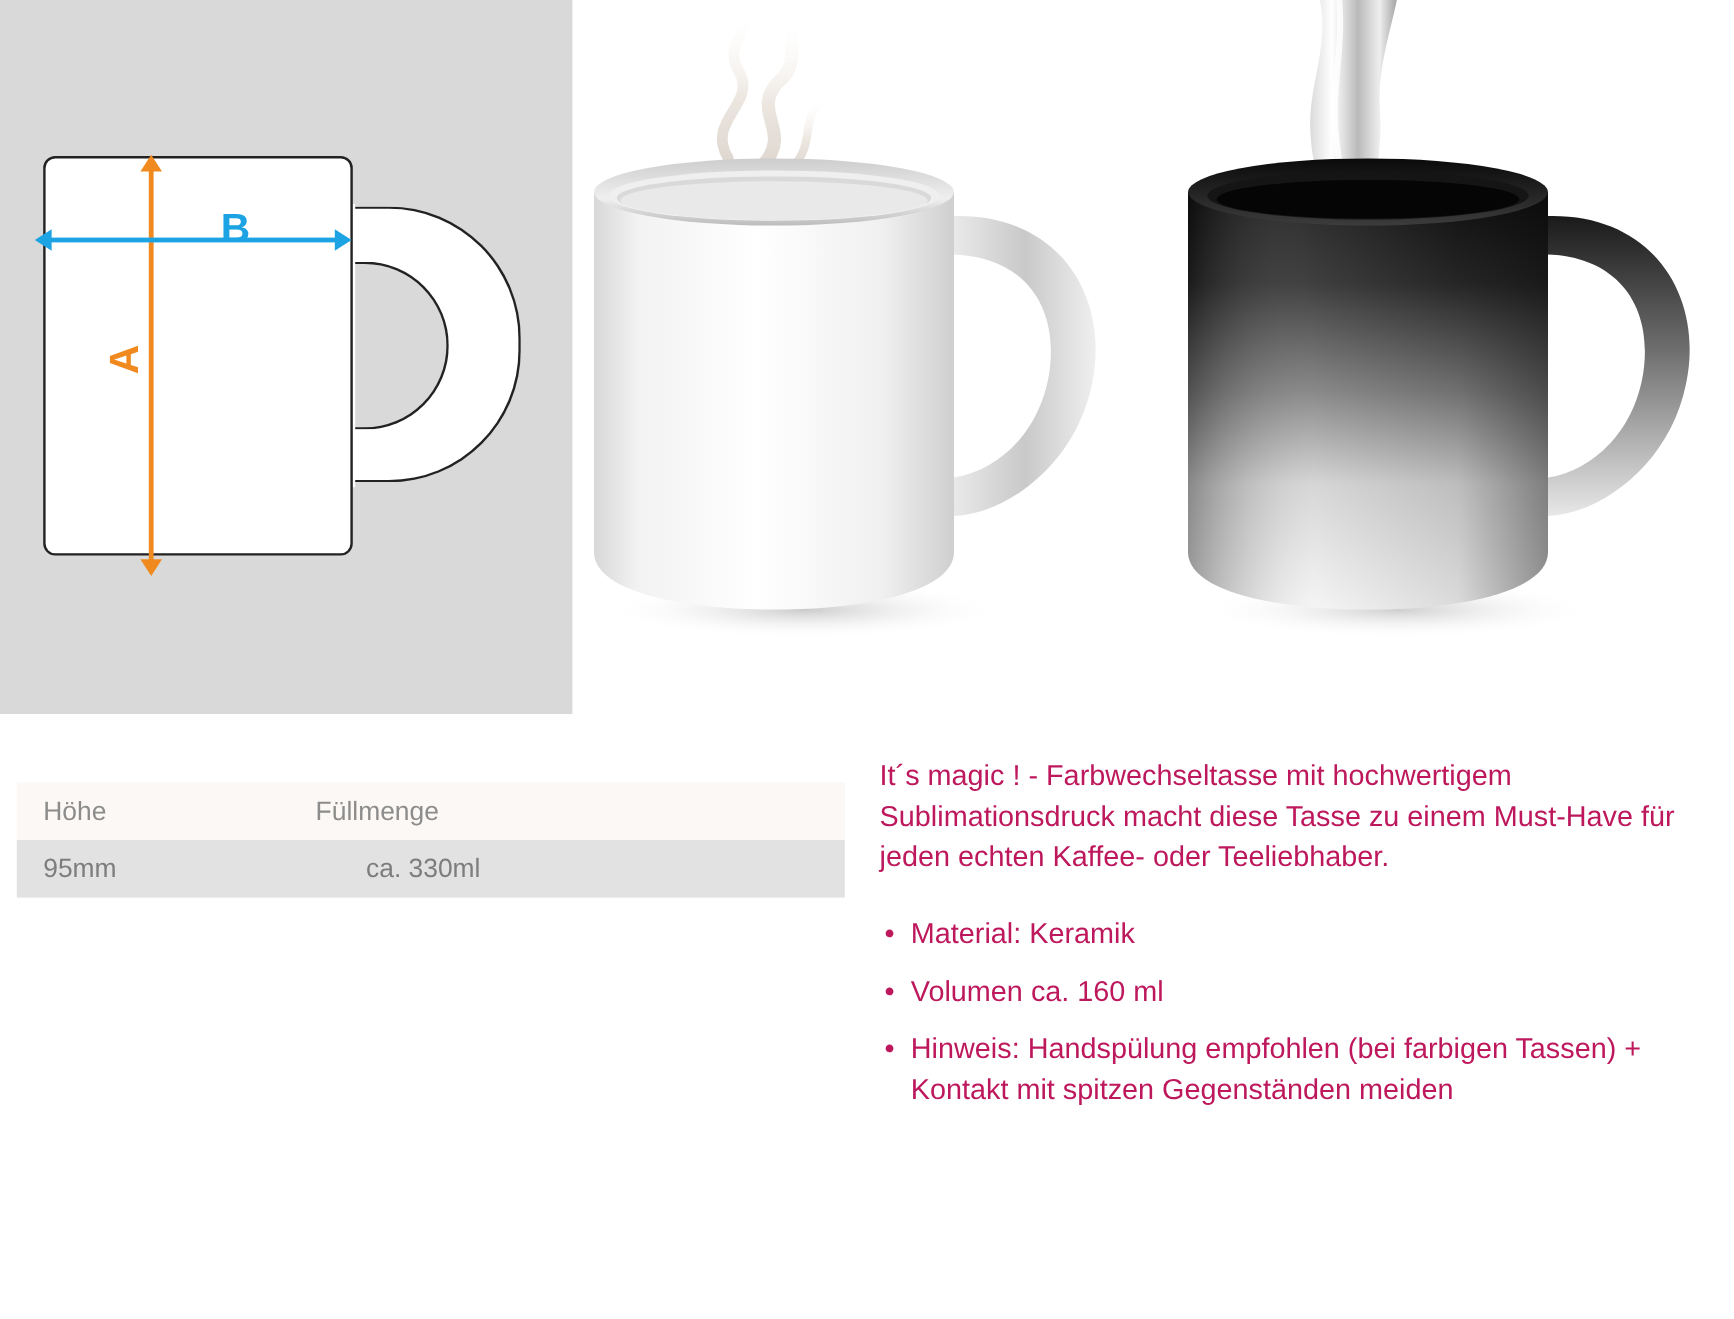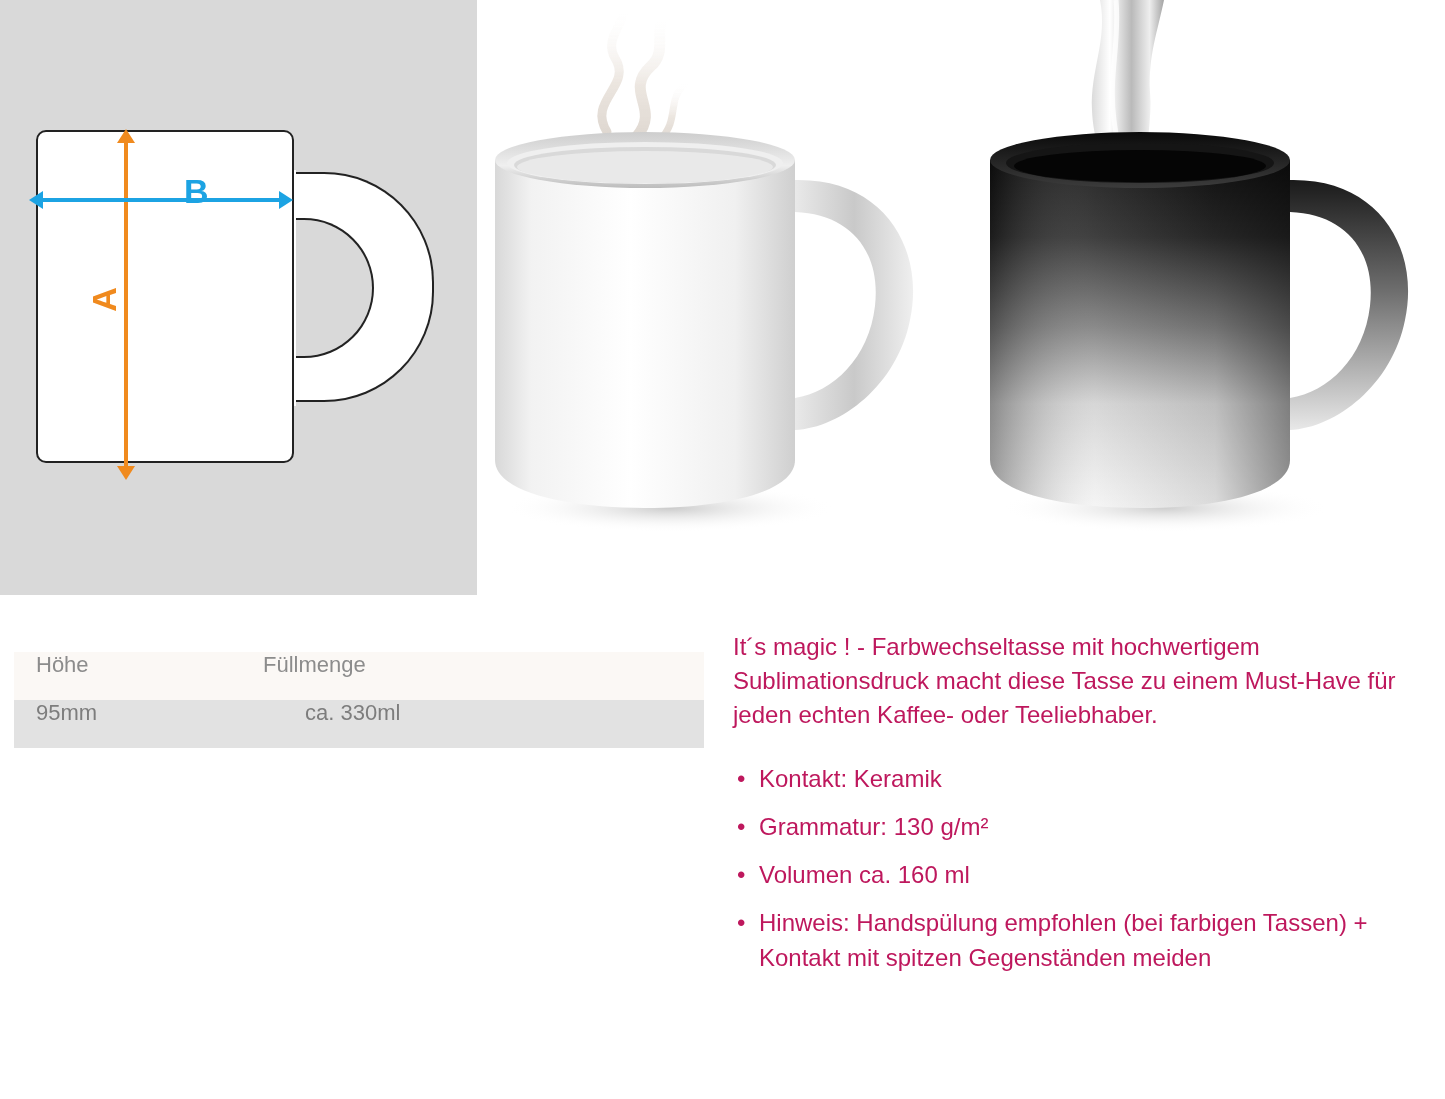--- a/index.html
+++ b/index.html
@@ -168,21 +168,21 @@
   .spec-table {
     position: absolute;
     left: 14px;
     top: 652px;
     width: 690px;
     font-size: 22px;
     color: #8c8c8c;
   }
   .spec-row {
     display: flex;
-    align-items: flex-start;
+    align-items: center;
     height: 48px;
   }
   .spec-row.header { background: #fbf8f5; }
   .spec-row.values { background: #e2e2e2; color: #7d7d7d; gap: 42px; }
   .spec-cell { padding-left: 22px; }
   .c1 { width: 205px; }
   .c2 { width: 245px; }
   .c3 { width: 220px; }
 
   .desc {
@@ -347,18 +347,17 @@
   </div>
   <div class="spec-row values">
     <div class="spec-cell c1">95mm</div>
     <div class="spec-cell c3">ca. 330ml</div>
   </div>
 </div>
 
 <div class="desc">
   <p class="desc-paragraph">It´s magic ! - Farbwechseltasse mit  hochwertigem Sublimationsdruck macht diese Tasse zu einem Must-Have für jeden echten Kaffee- oder Teeliebhaber.</p>
   <ul class="feature-list">
-    <li>Kontakt:  Keramik</li>
-    <li>Grammatur: 130 g/m²</li>
+    <li>Material:  Keramik</li>
     <li>Volumen ca. 160 ml</li>
     <li>Hinweis: Handspülung empfohlen (bei farbigen Tassen) + Kontakt mit spitzen Gegenständen meiden</li>
   </ul>
 </div>
 
 </body></html>

